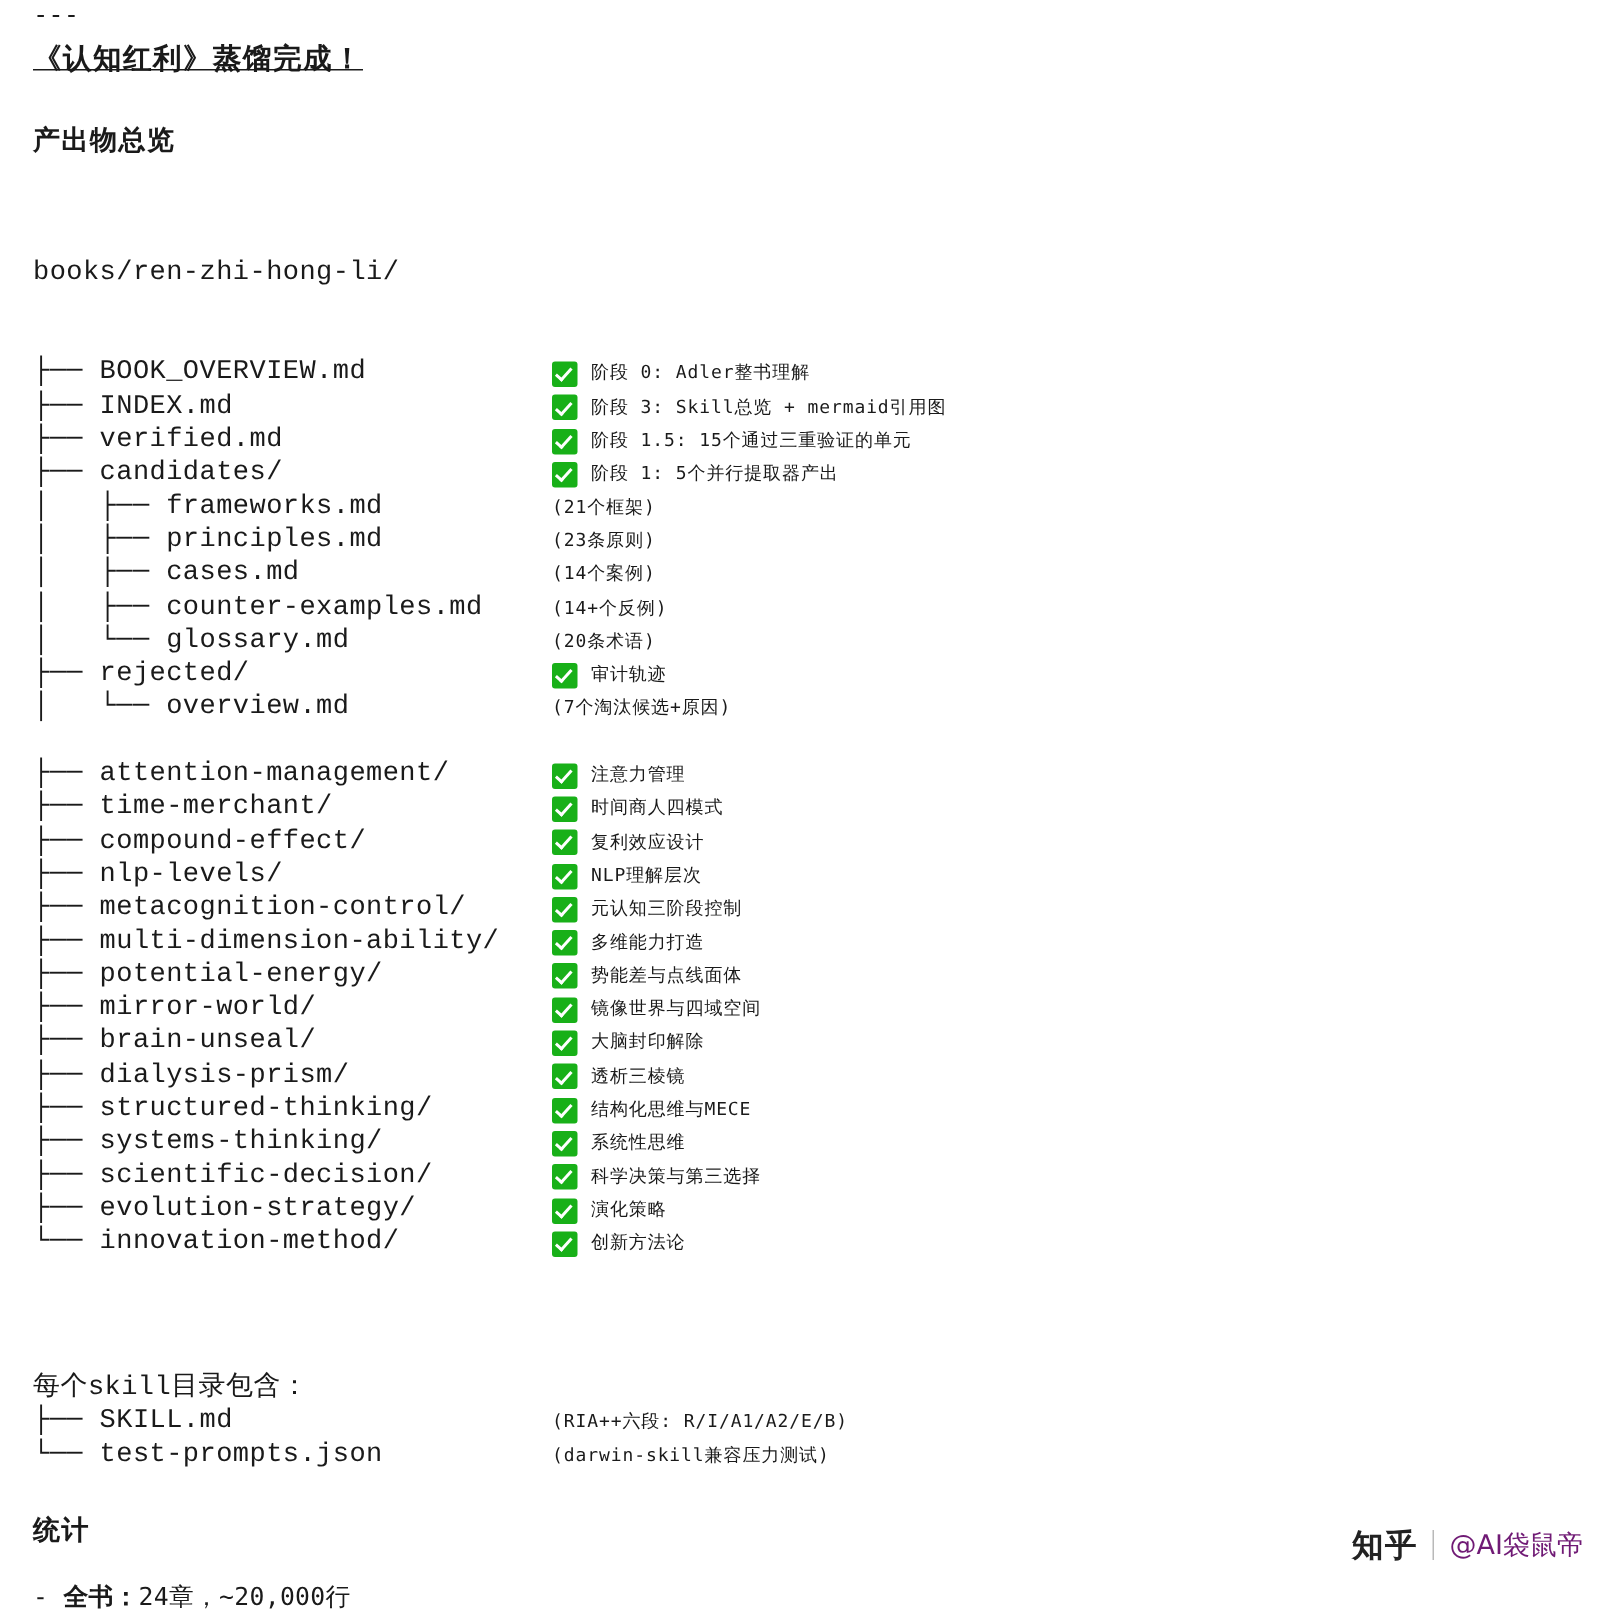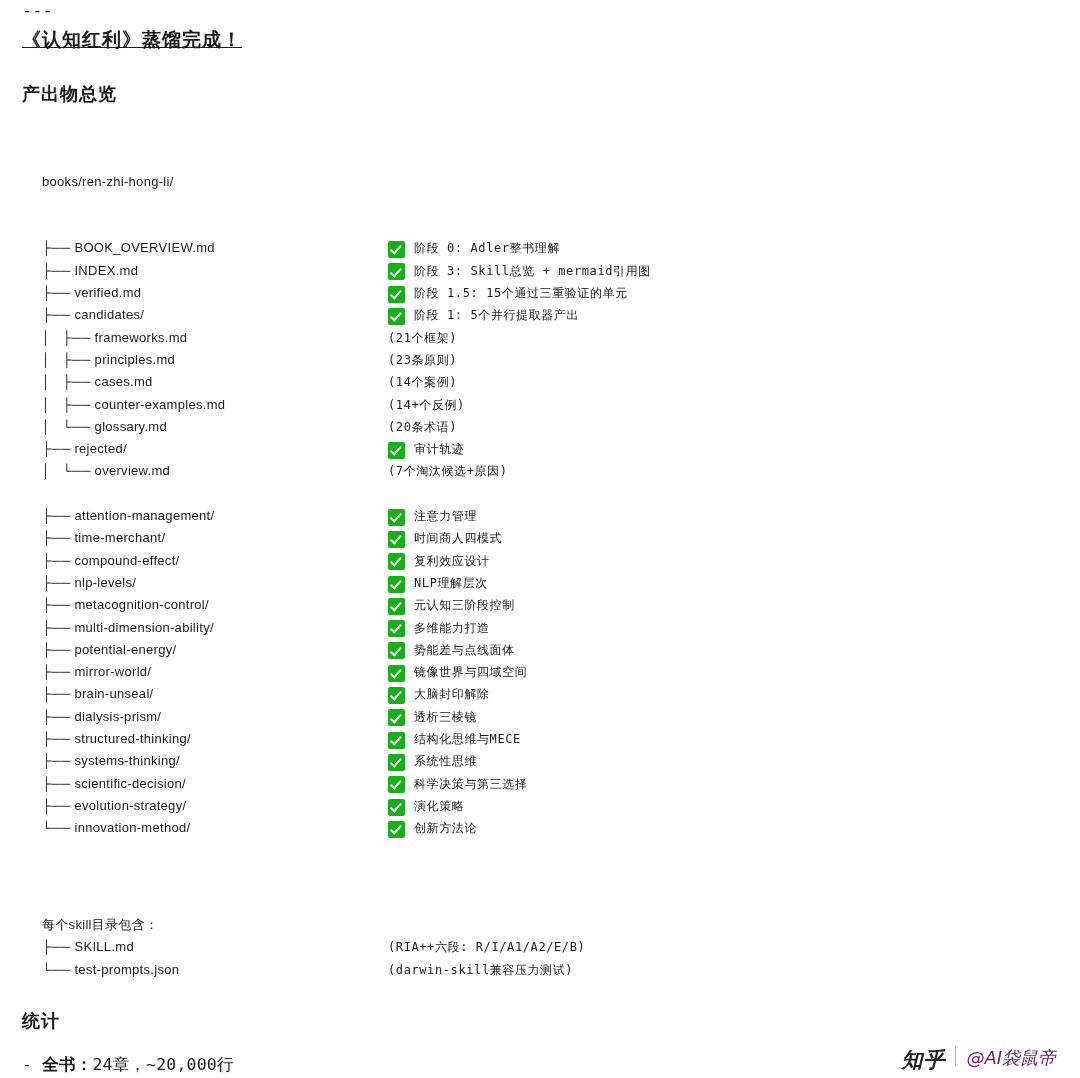--- a/index.html
+++ b/index.html
@@ -52,24 +52,23 @@
   }
   .row {
     display: flex;
     align-items: flex-start;
     height: 22.3px;
   }
   .left {
     width: 346px;
     flex: 0 0 346px;
     white-space: pre;
-    font-family: Liberation Sans, sans-serif;
-    font-size: 13px;
+    font-family: Liberation Mono, monospace;
+    font-size: 18px;
     letter-spacing: 0.3px;
-    margin-left: 20px;
   }
   .right {
     white-space: pre;
     font-family: "DejaVu Sans Mono", monospace;
     font-size: 12px;
     letter-spacing: 0.6px;
     display: flex;
     align-items: center;
   }
   .check {
@@ -116,27 +115,26 @@
     white-space: pre;
     height: 22.3px;
     letter-spacing: 0.2px;
   }
   .stats b {
     font-weight: bold;
   }
   .watermark {
     position: absolute;
     right: 24px;
-    bottom: 4px;
+    bottom: 34px;
     display: flex;
-    align-items: flex-start;
+    align-items: center;
     font-family: "DejaVu Sans", sans-serif;
     font-size: 19px;
     color: #3a3a3a;
-    font-style: italic;
   }
   .wm-logo {
     font-weight: bold;
     font-size: 21px;
     color: #222;
     margin-right: 10px;
     letter-spacing: 1px;
   }
   .wm-sep {
     width: 1px;

